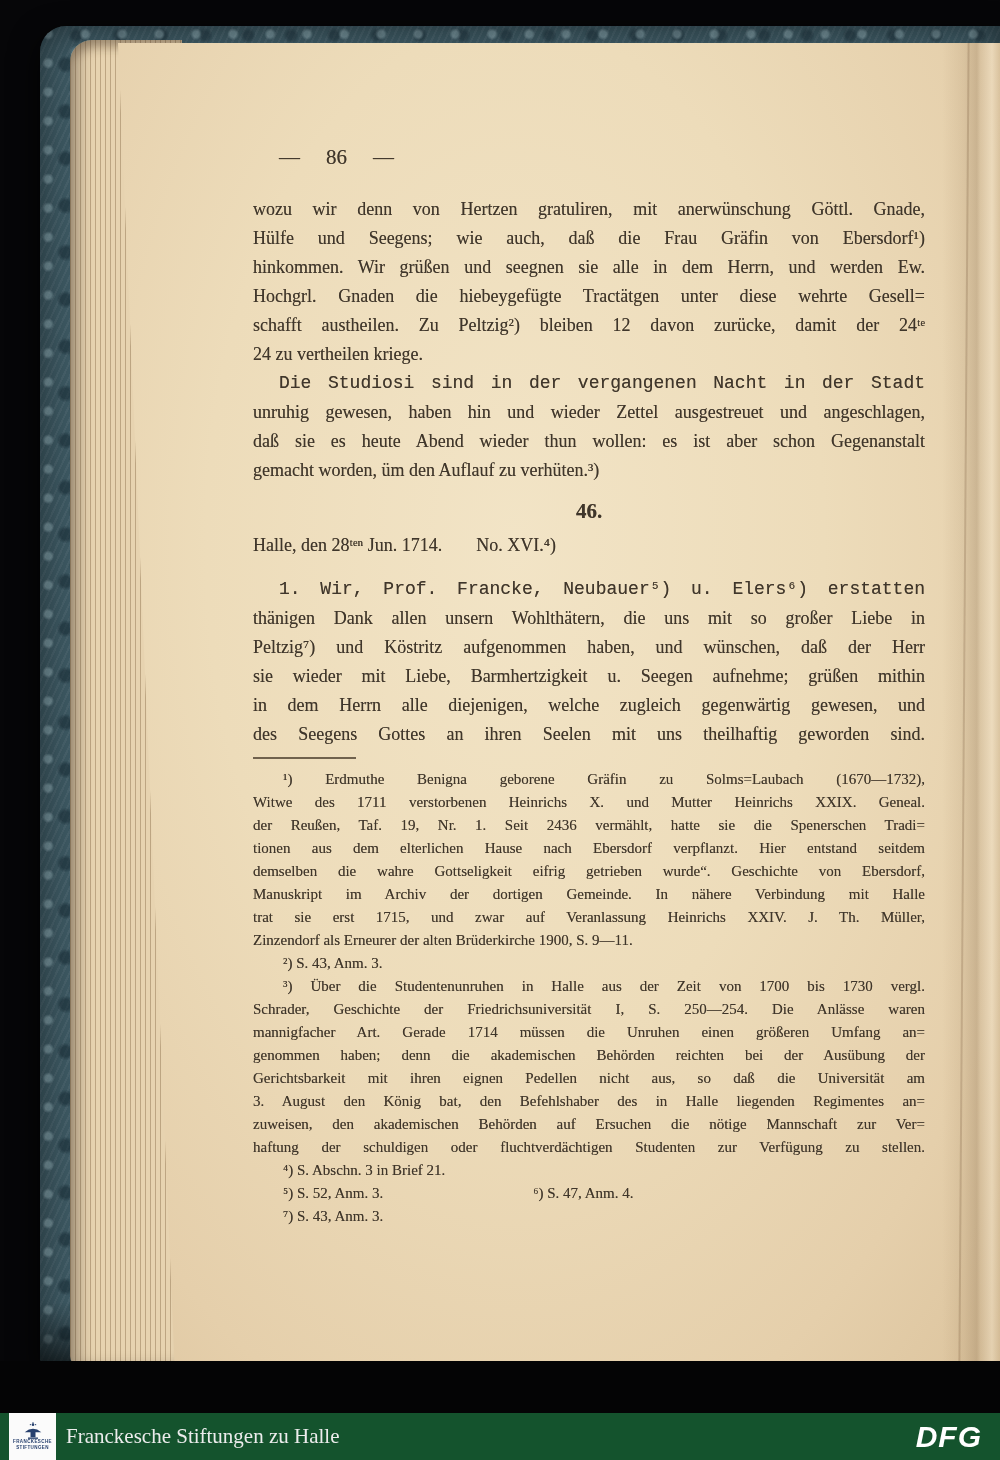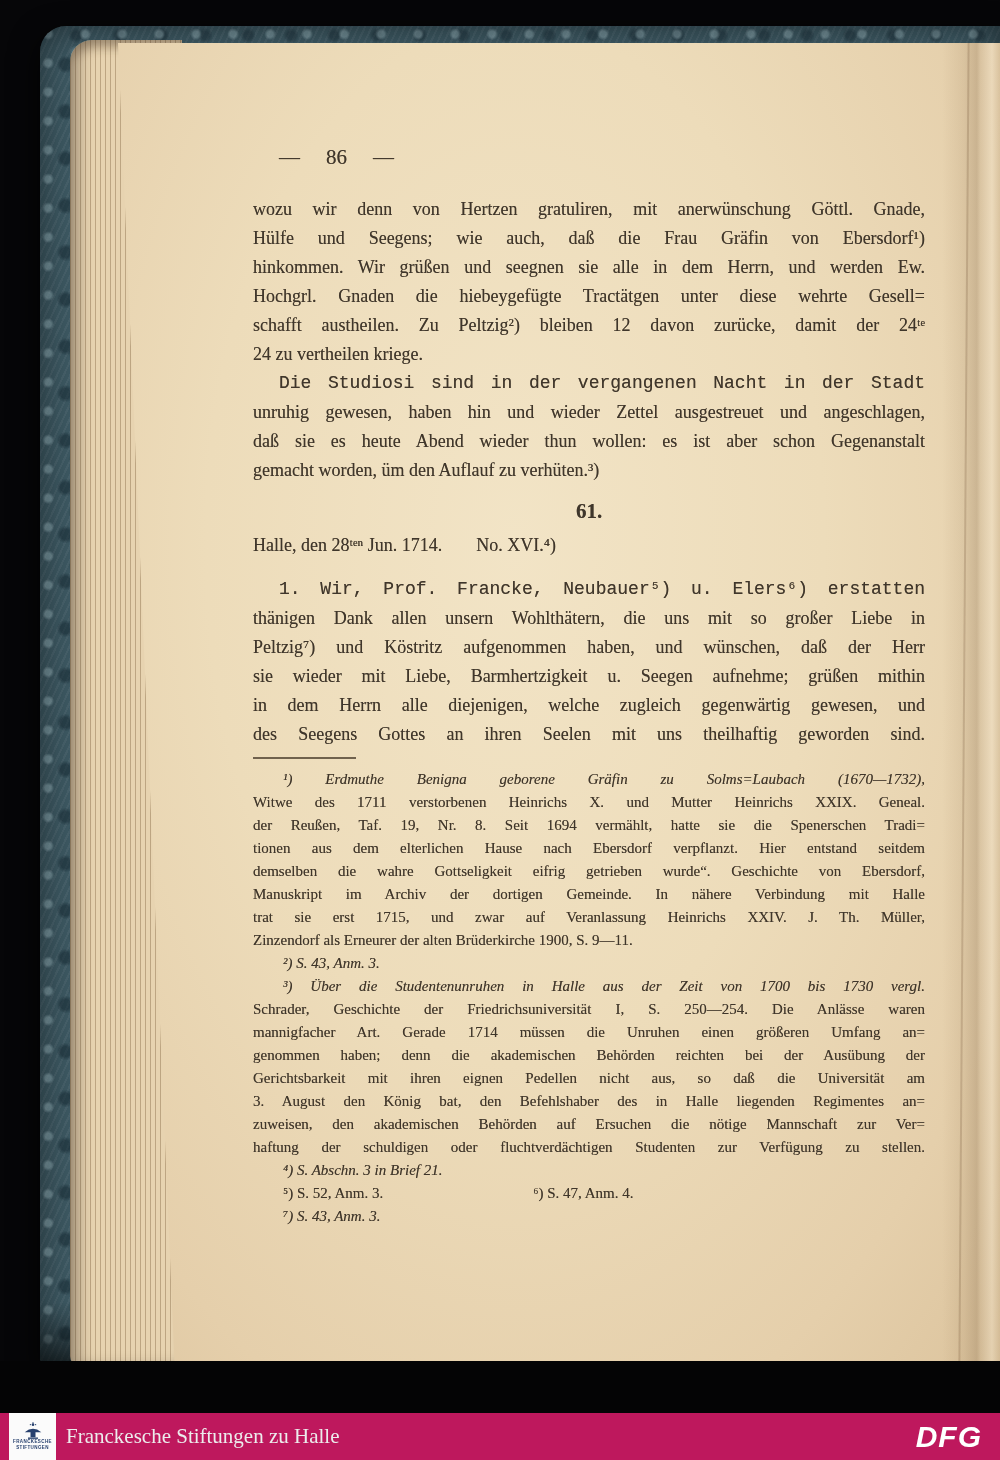--- a/index.html
+++ b/index.html
@@ -53,32 +53,32 @@
     position:absolute;left:135px;top:102px;width:672px;
     color:#3f362b;text-shadow:0 0 .5px rgba(60,45,30,.55);
   }
   .pageno{ text-align:left;font-size:21px;height:32px;margin-bottom:18px;}
   .pageno .dash{ margin:0 26px; }
   .tline{ text-align:justify;text-align-last:justify;overflow:hidden; }
   .body .tline{ font-size:18px;line-height:29px;height:29px; }
   .fns  .tline{ font-size:15px;line-height:23px;height:23px; }
   .tline.lastline{ text-align-last:left; }
   .body .tline.indent{ text-indent:26px;font-family:Liberation Mono, monospace; }
-  .fns  .tline.indent{ text-indent:30px;font-style:italic; }
+  .fns  .tline.indent{ text-indent:30px; }
   .section-number{ text-align:center;font-weight:bold;font-size:21px;margin-top:14px;height:30px; }
   .dateline{ text-align:left;font-size:18px;margin-top:6px;height:28px; }
   .dateline .no-part{ margin-left:34px; }
   .para3{ margin-top:12px; }
   .fnrule{ width:103px;border:none;border-top:2px solid rgba(70,56,40,.75);margin:8px 0 9px 0; }
   .fn-pair{ font-size:15px;line-height:23px;height:23px; }
   .fn-pair .fp-left{ margin-left:30px;text-align:center; }
   .fn-pair .fp-right{ margin-left:150px; }
   
   .bottom-black{ position:absolute;left:0;top:1361px;width:1000px;height:52px;background:#040405; }
-  .scan-footer{ position:absolute;left:0;top:1413px;width:1000px;height:47px;background:#be185d; }
+  .scan-footer{ position:absolute;left:0;top:1413px;width:1000px;height:47px;background:#14532d; }
   .logo-box{
     position:absolute;left:9px;top:0;width:47px;height:47px;background:#fbfbfb;
     display:flex;flex-direction:column;align-items:center;justify-content:center;
   }
   .logo-box svg{ width:20px;height:17px;display:block; }
   .logo-caption{ font-family:"Liberation Sans","DejaVu Sans",sans-serif;font-size:4.5px;
     letter-spacing:.4px;color:#27406e;font-weight:bold;line-height:1.3;text-align:center; }
   .institution{ position:absolute;left:66px;top:0;height:47px;display:flex;align-items:center;
     font-size:21px;color:#ececec; }
   .dfg{ position:absolute;right:18px;top:0;height:47px;display:flex;align-items:center;
@@ -110,21 +110,21 @@
           <div class="tline">schafft austheilen.  Zu Peltzig²) bleiben 12 davon zurücke, damit der 24ᵗᵉ</div>
           <div class="tline lastline">24 zu vertheilen kriege.</div>
         </div>
       <div class="para">
           <div class="tline indent">Die Studiosi sind in der vergangenen Nacht in der Stadt wieder</div>
           <div class="tline">unruhig gewesen, haben hin und wieder Zettel ausgestreuet und angeschlagen,</div>
           <div class="tline">daß sie es heute Abend wieder thun wollen: es ist aber schon Gegenanstalt</div>
           <div class="tline lastline">gemacht worden, üm den Auflauf zu verhüten.³)</div>
         </div>
 
-      <div class="section-number">61.</div>
+      <div class="section-number">46.</div>
 
       <div class="dateline">
         <span>Halle, den 28ᵗᵉⁿ Jun. 1714.</span><span class="no-part">No. XVI.⁴)</span>
       </div>
 
       <div class="para para3">
           <div class="tline indent">1. Wir, Prof. Francke, Neubauer⁵) u. Elers⁶) erstatten unsern unter=</div>
           <div class="tline">thänigen Dank allen unsern Wohlthätern, die uns mit so großer Liebe in</div>
           <div class="tline">Peltzig⁷) und Köstritz aufgenommen haben, und wünschen, daß der Herr</div>
           <div class="tline">sie wieder mit Liebe, Barmhertzigkeit u. Seegen aufnehme; grüßen mithin</div>
@@ -132,21 +132,21 @@
           <div class="tline">des Seegens Gottes an ihren Seelen mit uns theilhaftig geworden sind.</div>
         </div>
     </div>
 
     <hr class="fnrule">
 
     <div class="fns">
       <div>
           <div class="tline indent">¹) Erdmuthe Benigna geborene Gräfin zu Solms=Laubach (1670—1732),</div>
           <div class="tline">Witwe des 1711 verstorbenen Heinrichs X. und Mutter Heinrichs XXIX.  Geneal.</div>
-          <div class="tline">der Reußen, Taf. 19, Nr. 8.  Seit 1694 vermählt, hatte sie die Spenerschen Tradi=</div>
+          <div class="tline">der Reußen, Taf. 19, Nr. 1.  Seit 2436 vermählt, hatte sie die Spenerschen Tradi=</div>
           <div class="tline">tionen aus dem elterlichen Hause nach Ebersdorf verpflanzt.  Hier entstand seitdem</div>
           <div class="tline">demselben die wahre Gottseligkeit eifrig getrieben wurde“.  Geschichte von Ebersdorf,</div>
           <div class="tline">Manuskript im Archiv der dortigen Gemeinde.  In nähere Verbindung mit Halle</div>
           <div class="tline">trat sie erst 1715, und zwar auf Veranlassung Heinrichs XXIV.  J. Th. Müller,</div>
           <div class="tline lastline">Zinzendorf als Erneurer der alten Brüderkirche 1900, S. 9—11.</div>
         </div>
       <div>
           <div class="tline indent lastline">²) S. 43, Anm. 3.</div>
         </div>
       <div>

